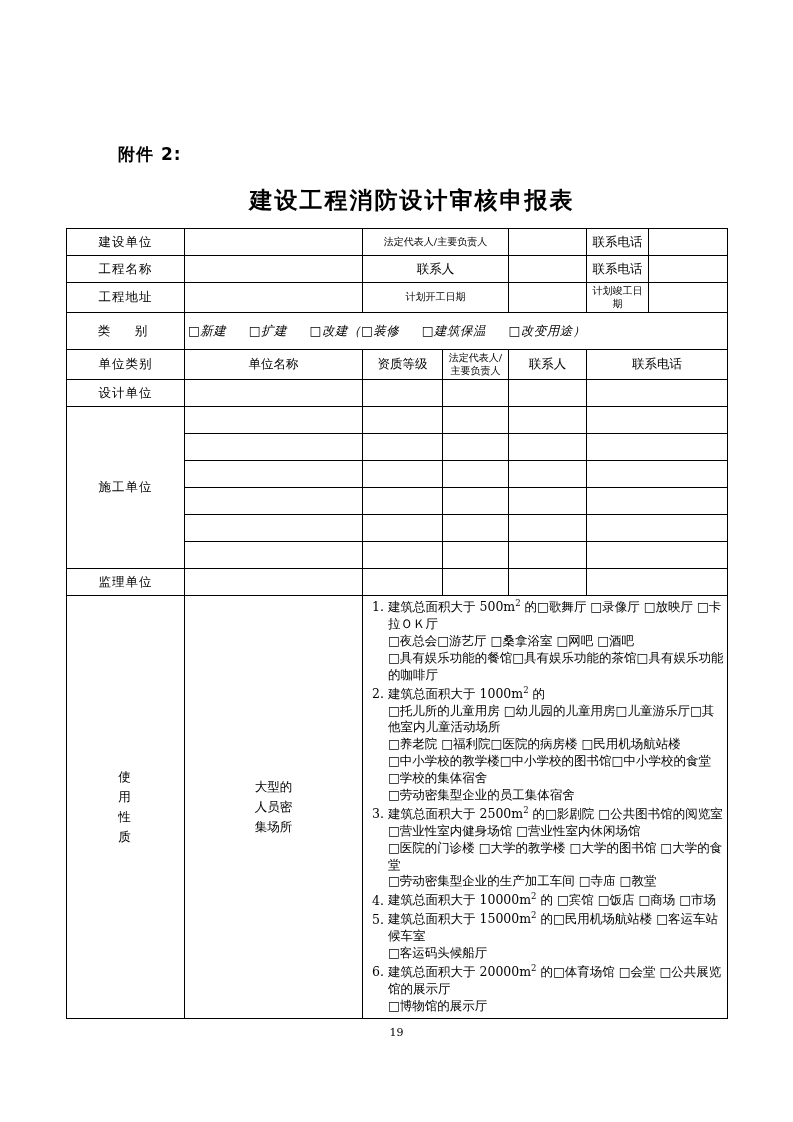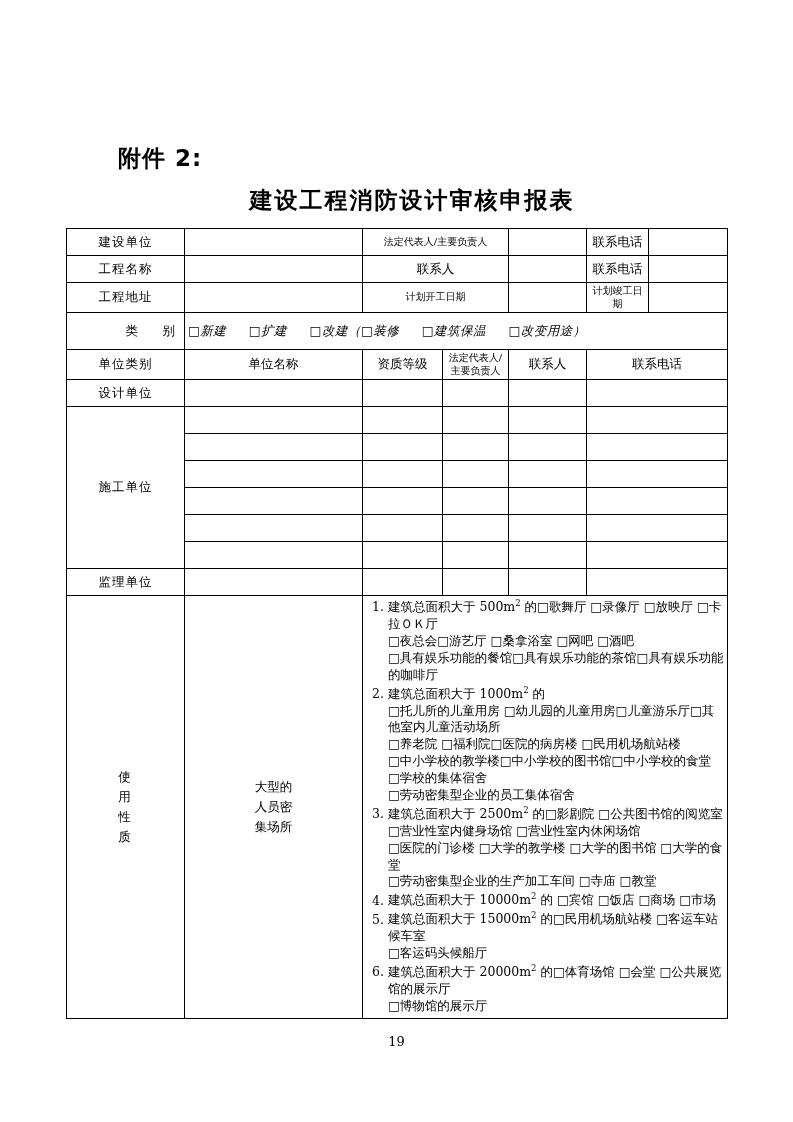--- a/index.html
+++ b/index.html
@@ -19,21 +19,21 @@
     position: absolute;
     left: 0; top: 0;
     width: 793px;
     height: 1122px;
     box-sizing: border-box;
   }
   .attach-label {
     position: absolute;
     left: 118px;
     top: 143px;
-    font-size: 23px;
+    font-size: 17px;
     font-weight: bold;
     letter-spacing: 1px;
   }
   .doc-title {
     position: absolute;
     left: 0; right: 0;
     top: 185px;
     text-align: center;
     font-size: 23px;
     font-weight: bold;
@@ -56,21 +56,21 @@
     vertical-align: middle;
     line-height: 1.35;
     font-family: "DejaVu Serif", "Liberation Serif", serif;
   }
   td.lbl {
     text-align: center;
     letter-spacing: 1px;
     margin-left: 44px;
   }
   td.lbl-sp {
-    text-align: right;
+    text-align: center;
     letter-spacing: 6px;
     padding-left: 8px;
   }
   td.ctr {
     text-align: center;
   }
   td.blank {
     height: 22px;
   }
   .small2 {
@@ -124,23 +124,22 @@
   }
   sup.sq {
     font-size: 8.5px;
     vertical-align: super;
   }
   .pageno {
     position: absolute;
     left: 0; right: 0;
     top: 1026px;
     text-align: center;
-    font-size: 13px;
+    font-size: 11px;
     font-family: "DejaVu Serif", "Liberation Serif", serif;
-    margin-top: 8px;
   }
 </style>
 </head>
 <body>
 
 <div class="page">
 
   <div class="attach-label">附件 2:</div>
 
   <div class="doc-title">建设工程消防设计审核申报表</div>

